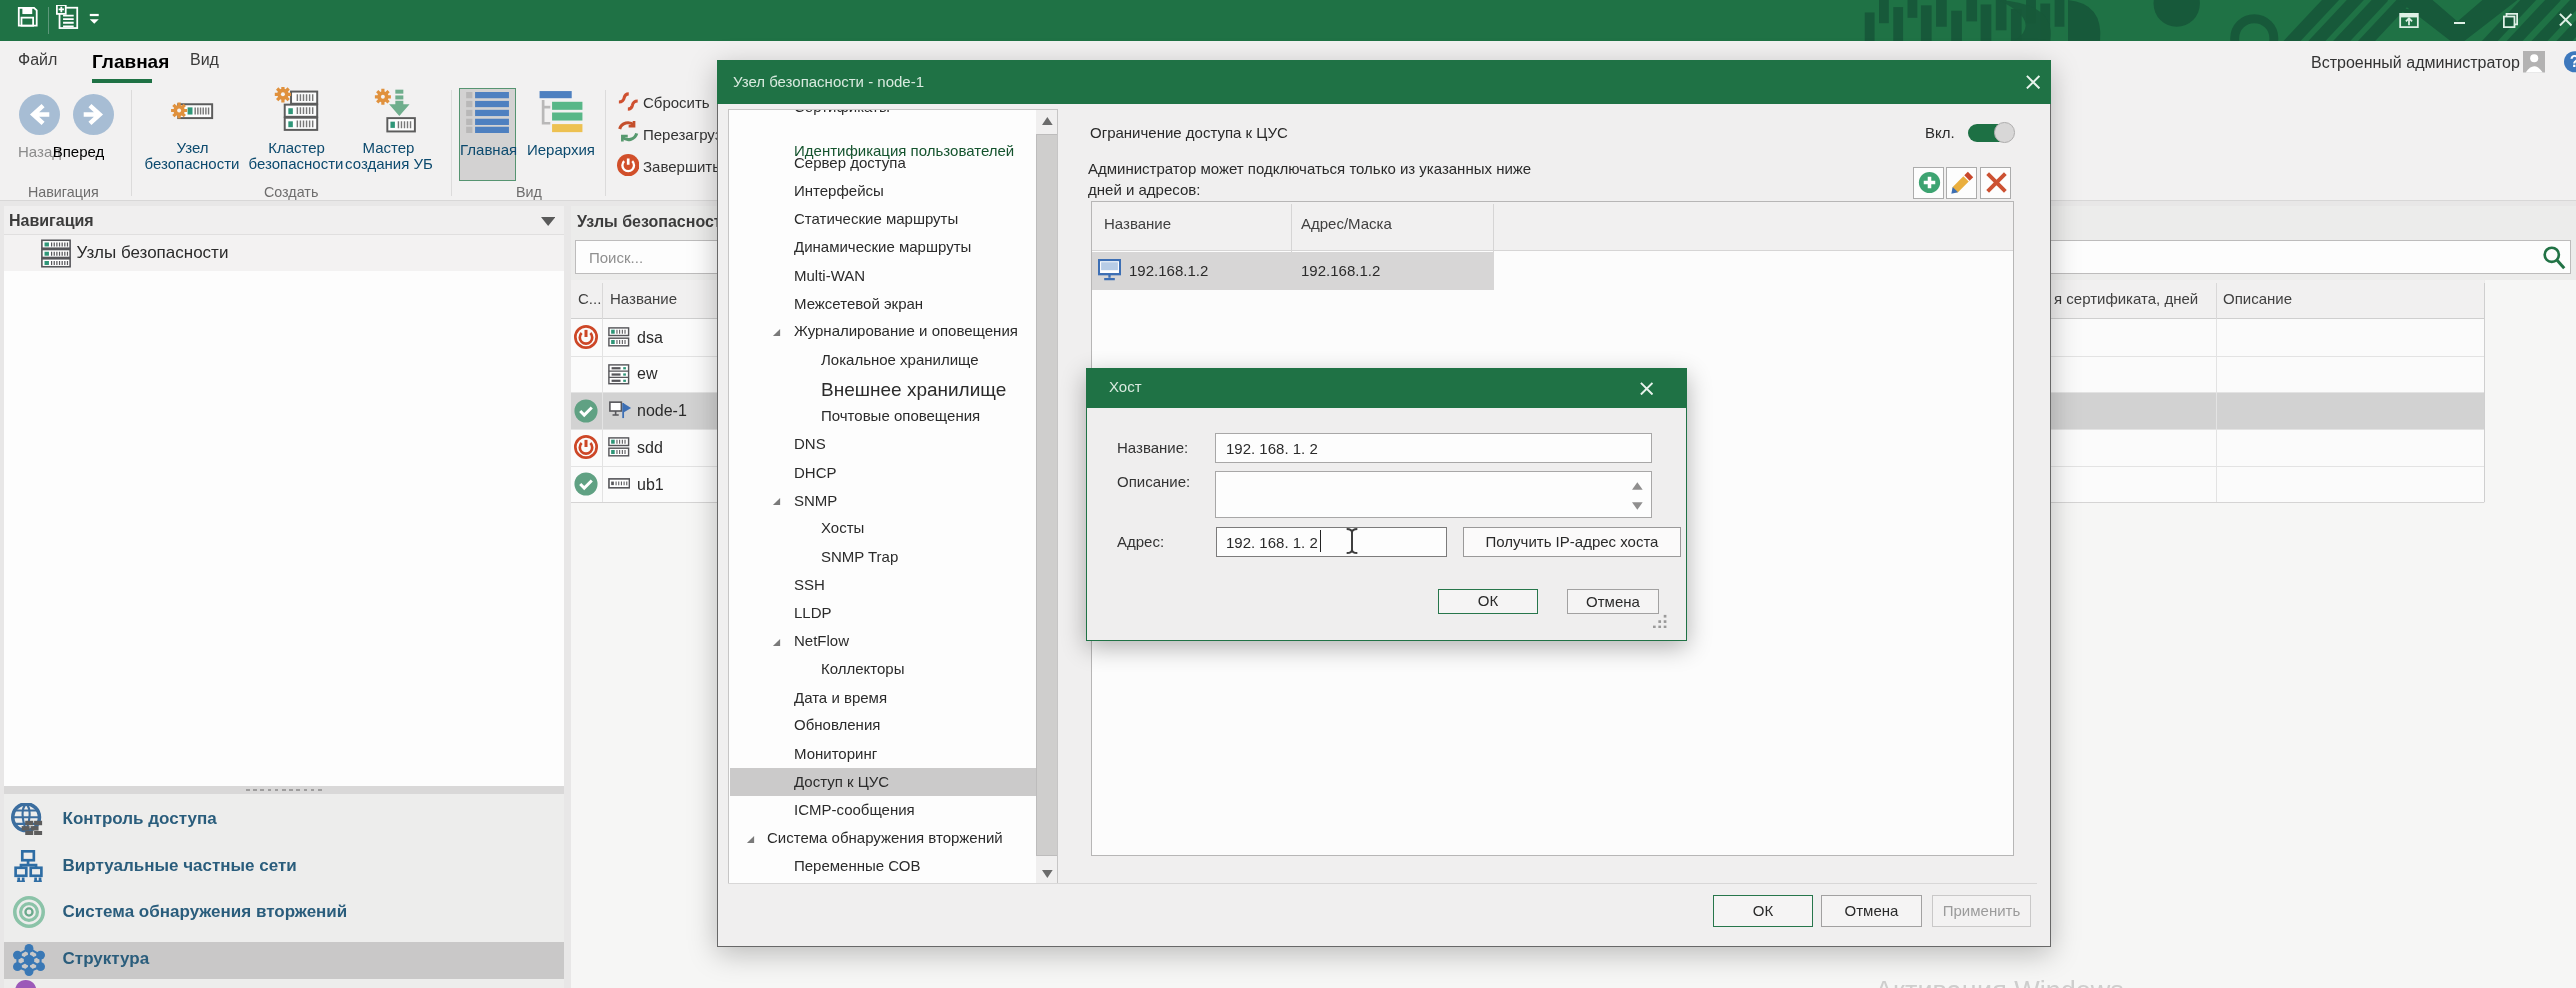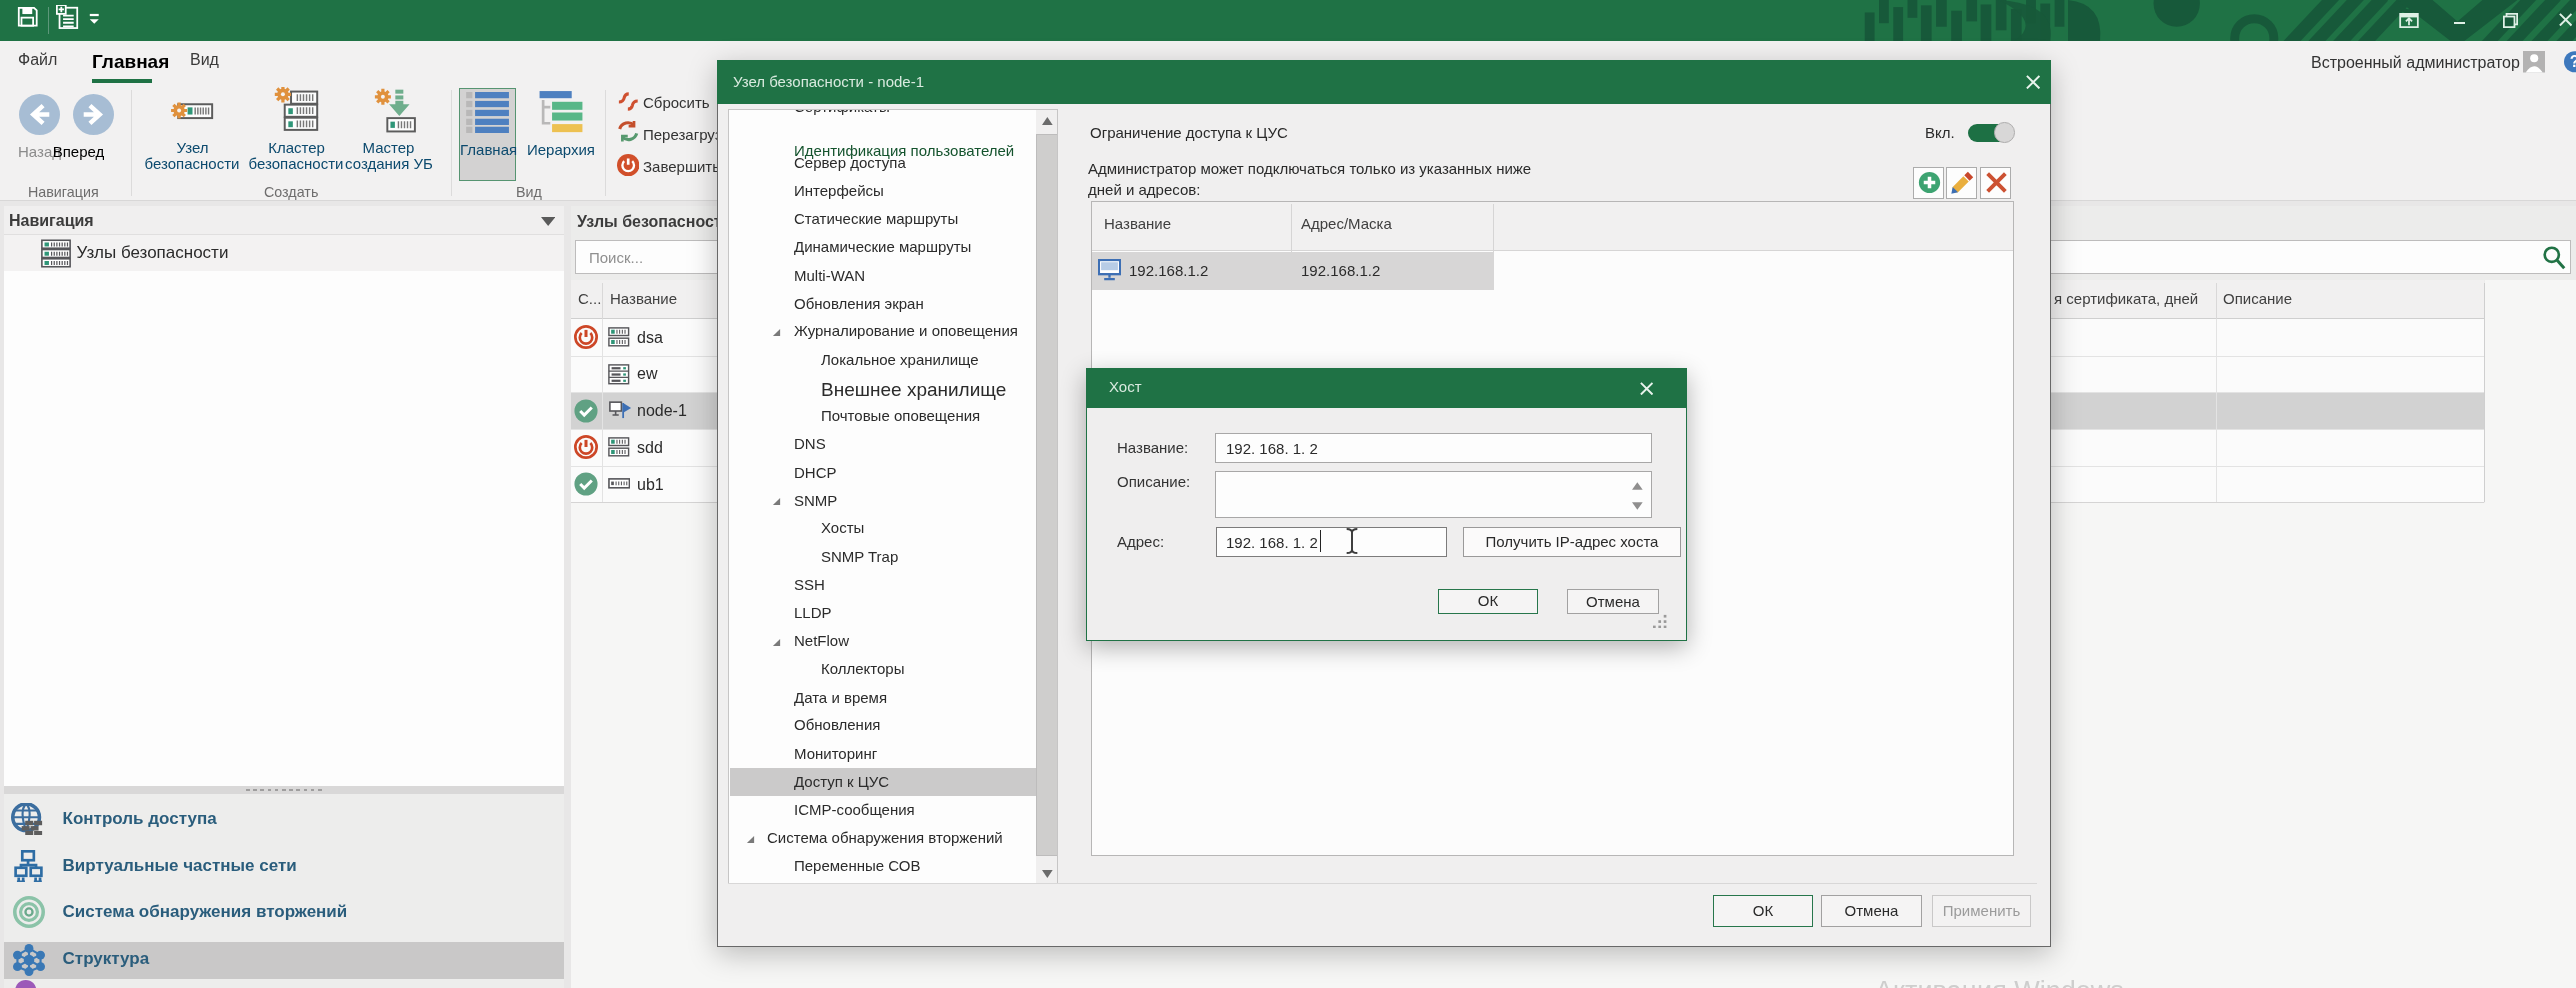--- a/index.html
+++ b/index.html
@@ -430,21 +430,21 @@
   </svg>
 
 <div class="ab" style="left:728px;top:109px;width:330px;height:775px;background:#fdfdfd;border:0.9px solid #c6c5c5;overflow:hidden">
 <div class="t" style="left:65px;top:-12.5px;font-size:15px;color:#2b2b2b">Сертификаты</div>
 <div class="t" style="left:65px;top:32px;font-size:15px;color:#14532d">Идентификация пользователей</div>
 <div class="t" style="left:65px;top:44px;font-size:15px;color:#2b2b2b">Сервер доступа</div>
 <div class="t" style="left:65px;top:72px;font-size:15px;color:#2b2b2b">Интерфейсы</div>
 <div class="t" style="left:65px;top:100px;font-size:15px;color:#2b2b2b">Статические маршруты</div>
 <div class="t" style="left:65px;top:128px;font-size:15px;color:#2b2b2b">Динамические маршруты</div>
 <div class="t" style="left:65px;top:157px;font-size:15px;color:#2b2b2b">Multi-WAN</div>
-<div class="t" style="left:65px;top:185px;font-size:15px;color:#2b2b2b">Обновления экран</div>
+<div class="t" style="left:65px;top:185px;font-size:15px;color:#2b2b2b">Межсетевой экран</div>
 <svg class="ab" style="left:43px;top:218px" width="9" height="9" viewBox="0 0 10 10">
       <path d="M9 1 V9 H1 z" fill="#7a7a7a"></path>
     </svg>
 <div class="t" style="left:65px;top:212px;font-size:15px;color:#2b2b2b">Журналирование и оповещения</div>
 <div class="t" style="left:92px;top:241px;font-size:15px;color:#2b2b2b">Локальное хранилище</div>
 <div class="t" style="left:92px;top:269px;font-size:19px;color:#2b2b2b">Внешнее хранилище</div>
 <div class="t" style="left:92px;top:297px;font-size:15px;color:#2b2b2b">Почтовые оповещения</div>
 <div class="t" style="left:65px;top:325px;font-size:15px;color:#2b2b2b">DNS</div>
 <div class="t" style="left:65px;top:354px;font-size:15px;color:#2b2b2b">DHCP</div>
 <svg class="ab" style="left:43px;top:387px" width="9" height="9" viewBox="0 0 10 10">

